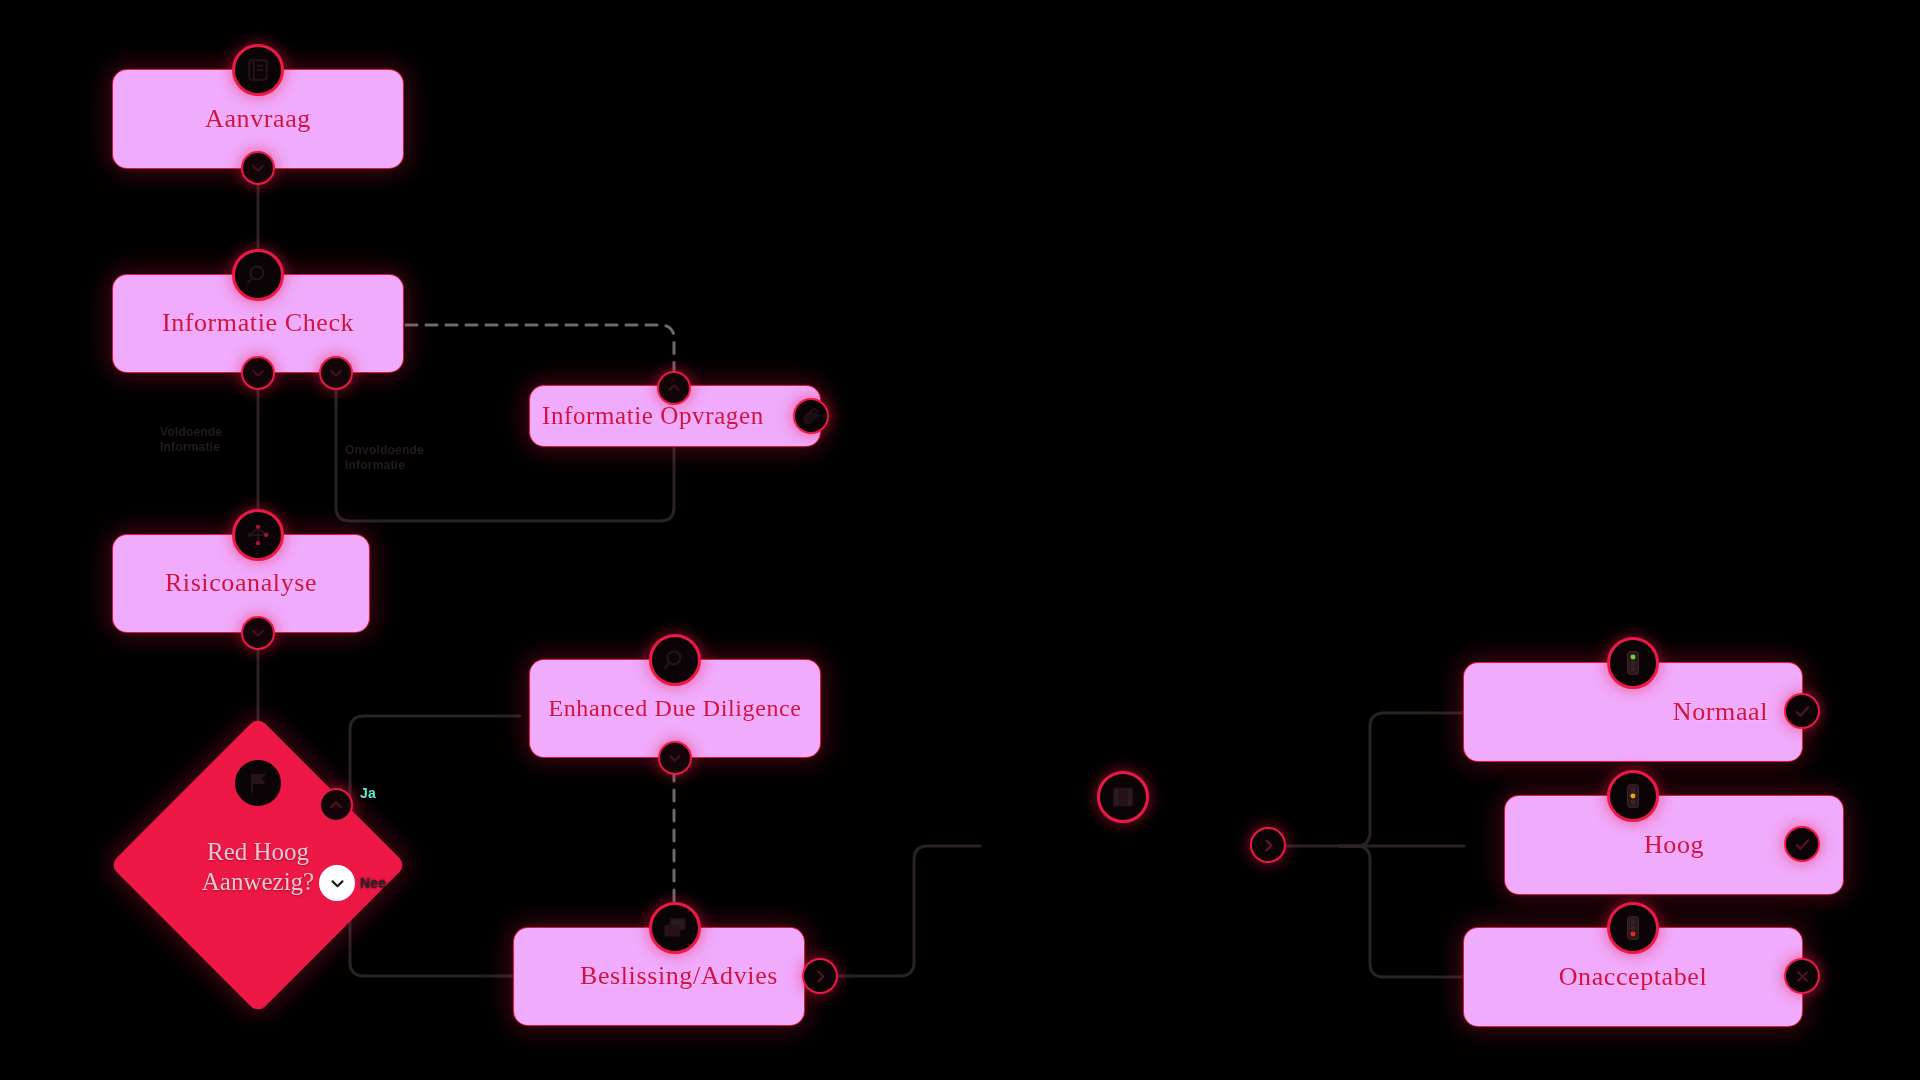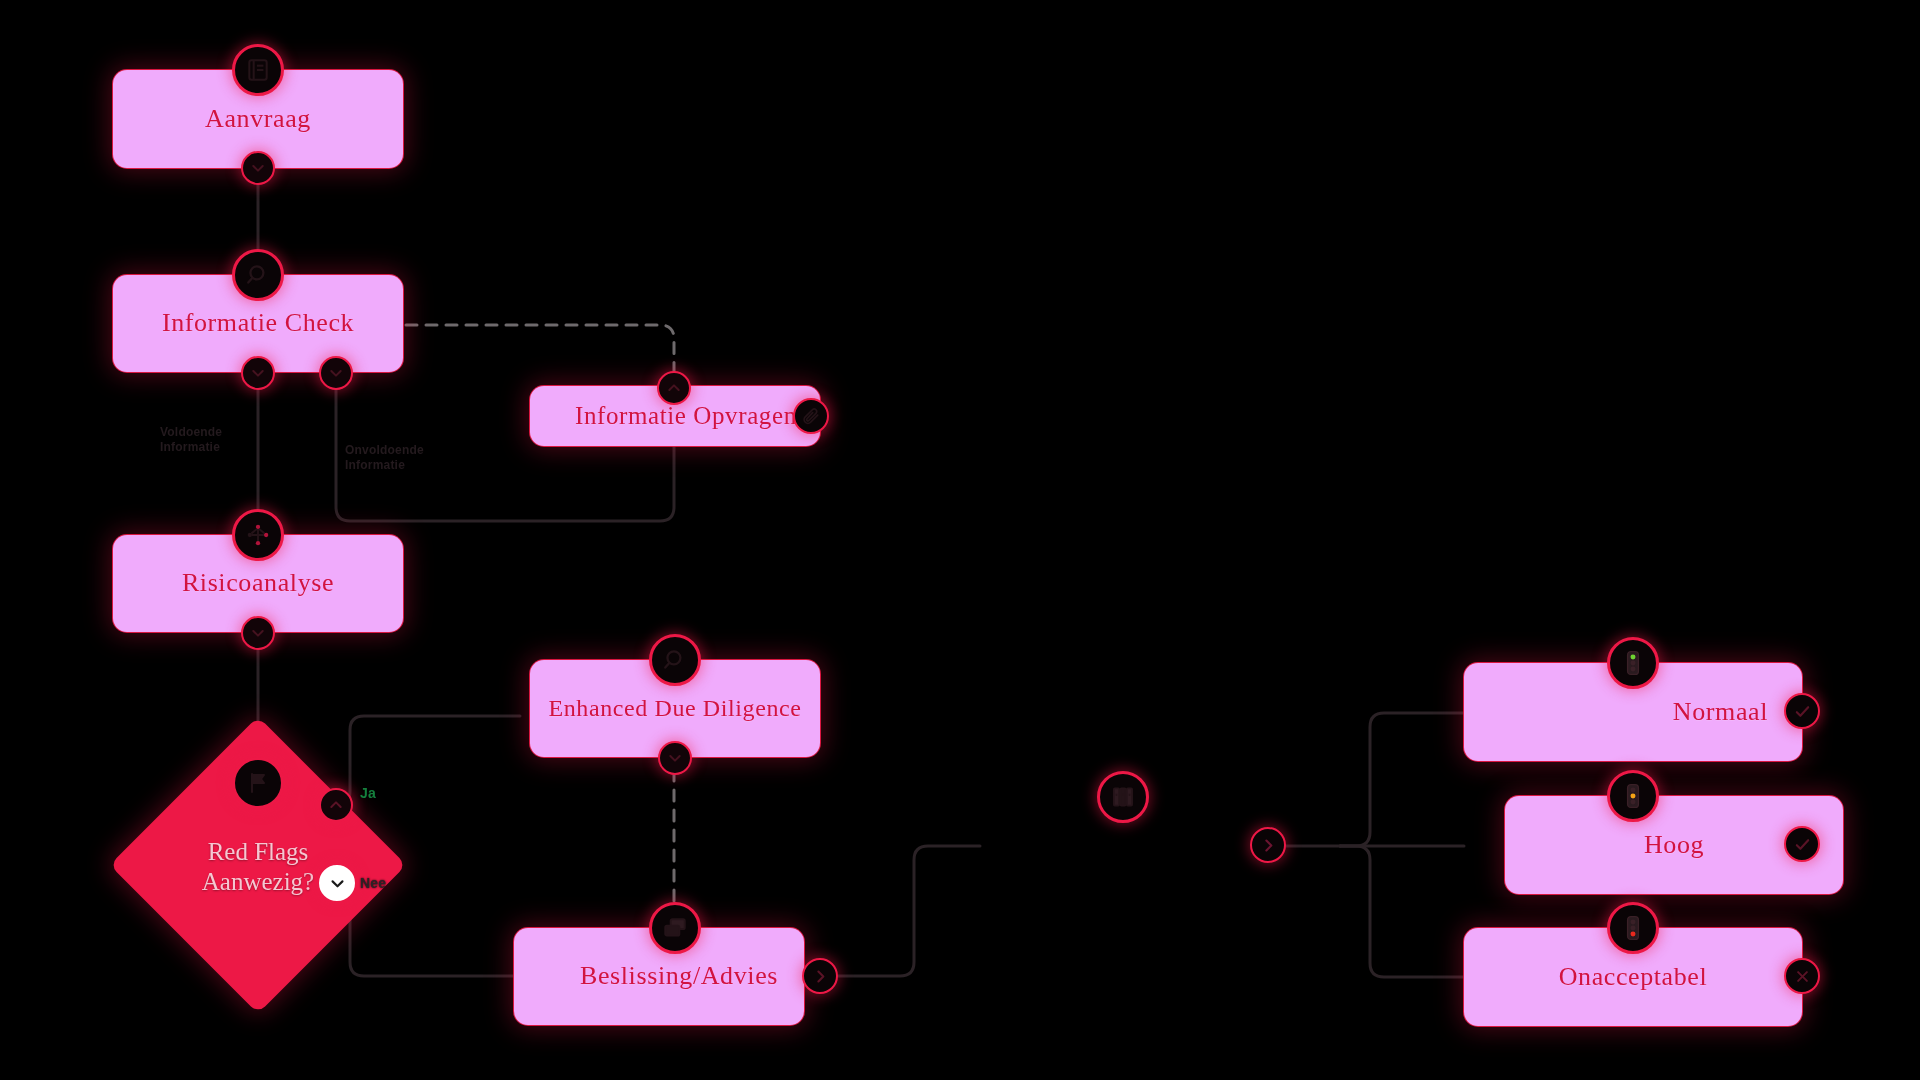--- a/index.html
+++ b/index.html
@@ -160,71 +160,71 @@
         <polyline points="5,9 12,16 19,9"></polyline>
       </svg>
   </div>
 
   <div class="edge-label" style="left:160px;top:425px;">Voldoende
 Informatie</div>
   <div class="edge-label" style="left:345px;top:443px;">Onvoldoende
 Informatie</div>
 
   <div class="node" style="left:530px;top:386px;width:290px;height:60px;justify-content:flex-start;">
-    <span class="label" style="font-size:25px;padding:0 45px;">Informatie Opvragen</span>
+    <span class="label" style="font-size:25px;padding:0 12px;">Informatie Opvragen</span>
   </div>
   <div class="badge arrowdot" style="left:657px;top:371px;">
     <svg width="16" height="16" viewBox="0 0 24 24" fill="none" stroke="#45121F" stroke-width="3" stroke-linecap="round" stroke-linejoin="round">
         <polyline points="5,15 12,8 19,15"></polyline>
       </svg>
   </div>
   <div class="badge side" style="left:793px;top:398px;">
     <svg width="20" height="20" viewBox="0 0 24 24" fill="none" stroke="#241318" stroke-width="2.1" stroke-linecap="round" stroke-linejoin="round">
       <path d="M20 11l-8.5 8.5a4.5 4.5 0 1 1-6.4-6.4l8.6-8.6a3 3 0 0 1 4.3 4.3l-8.6 8.6a1.5 1.5 0 0 1-2.2-2.1L14 8"></path>
     </svg>
   </div>
 
-  <div class="node" style="left:113px;top:535px;width:290px;height:97px;">
+  <div class="node" style="left:113px;top:535px;width:256px;height:97px;">
     <span class="label">Risicoanalyse</span>
   </div>
   <div class="badge top" style="left:232px;top:509px;">
     <svg width="26" height="26" viewBox="0 0 24 24" fill="none" stroke="#241318" stroke-width="1.8">
       <circle cx="12" cy="4.5" r="2" fill="#B0133A" stroke="none"></circle>
       <circle cx="4.5" cy="12" r="2" fill="#241318" stroke="none"></circle>
       <circle cx="19.5" cy="12" r="2" fill="#B0133A" stroke="none"></circle>
       <circle cx="12" cy="19.5" r="2" fill="#B0133A" stroke="none"></circle>
       <path d="M12 6.5v11M6.2 12h11.3M6 10.5l5-4M18 10.5l-5-4"></path>
     </svg>
   </div>
   <div class="badge arrowdot" style="left:241px;top:616px;">
     <svg width="16" height="16" viewBox="0 0 24 24" fill="none" stroke="#45121F" stroke-width="3" stroke-linecap="round" stroke-linejoin="round">
         <polyline points="5,9 12,16 19,9"></polyline>
       </svg>
   </div>
 
   <div class="diamond" style="left:153px;top:760px;width:210px;height:210px;"></div>
-  <div class="diamond-label" style="left:128px;top:837px;white-space:pre-line;">Red Flags
+  <div class="diamond-label" style="left:128px;top:837px;white-space:pre-line;">Red Hoog
 Aanwezig?</div>
   <div class="badge top" style="left:232px;top:757px;">
     <svg width="24" height="24" viewBox="0 0 24 24" fill="none" stroke="#241318" stroke-width="2" stroke-linecap="round" stroke-linejoin="round">
       <line x1="6" y1="3" x2="6" y2="21"></line>
       <path d="M6 4h12l-3 4 3 4H6z" fill="#241318"></path>
     </svg>
   </div>
   <div class="badge arrowdot" style="left:319px;top:788px;">
     <svg width="16" height="16" viewBox="0 0 24 24" fill="none" stroke="#5A1326" stroke-width="3" stroke-linecap="round" stroke-linejoin="round">
         <polyline points="5,15 12,8 19,15"></polyline>
       </svg>
   </div>
   <div class="badge white" style="left:319px;top:865px;width:36px;height:36px;">
     <svg width="17" height="17" viewBox="0 0 24 24" fill="none" stroke="#1A1A1A" stroke-width="3" stroke-linecap="round" stroke-linejoin="round">
         <polyline points="5,9 12,16 19,9"></polyline>
       </svg>
   </div>
-  <div class="edge-label small" style="left:360px;top:785px;color:#15803d;">Ja</div>
+  <div class="edge-label small" style="left:360px;top:785px;color:#5eead4;">Ja</div>
   <div class="edge-label small" style="left:360px;top:875px;color:#2E2226;">Nee</div>
 
   <div class="node" style="left:530px;top:660px;width:290px;height:97px;justify-content:center;">
     <span class="label" style="font-size:24px;padding:0 18px;">Enhanced Due Diligence</span>
   </div>
   <div class="badge top" style="left:649px;top:634px;">
     <svg width="26" height="26" viewBox="0 0 24 24" fill="none" stroke="#241318" stroke-width="2.1" stroke-linecap="round">
       <circle cx="11" cy="10" r="6"></circle>
         <line x1="6.5" y1="15" x2="3" y2="19"></line>
     </svg>

